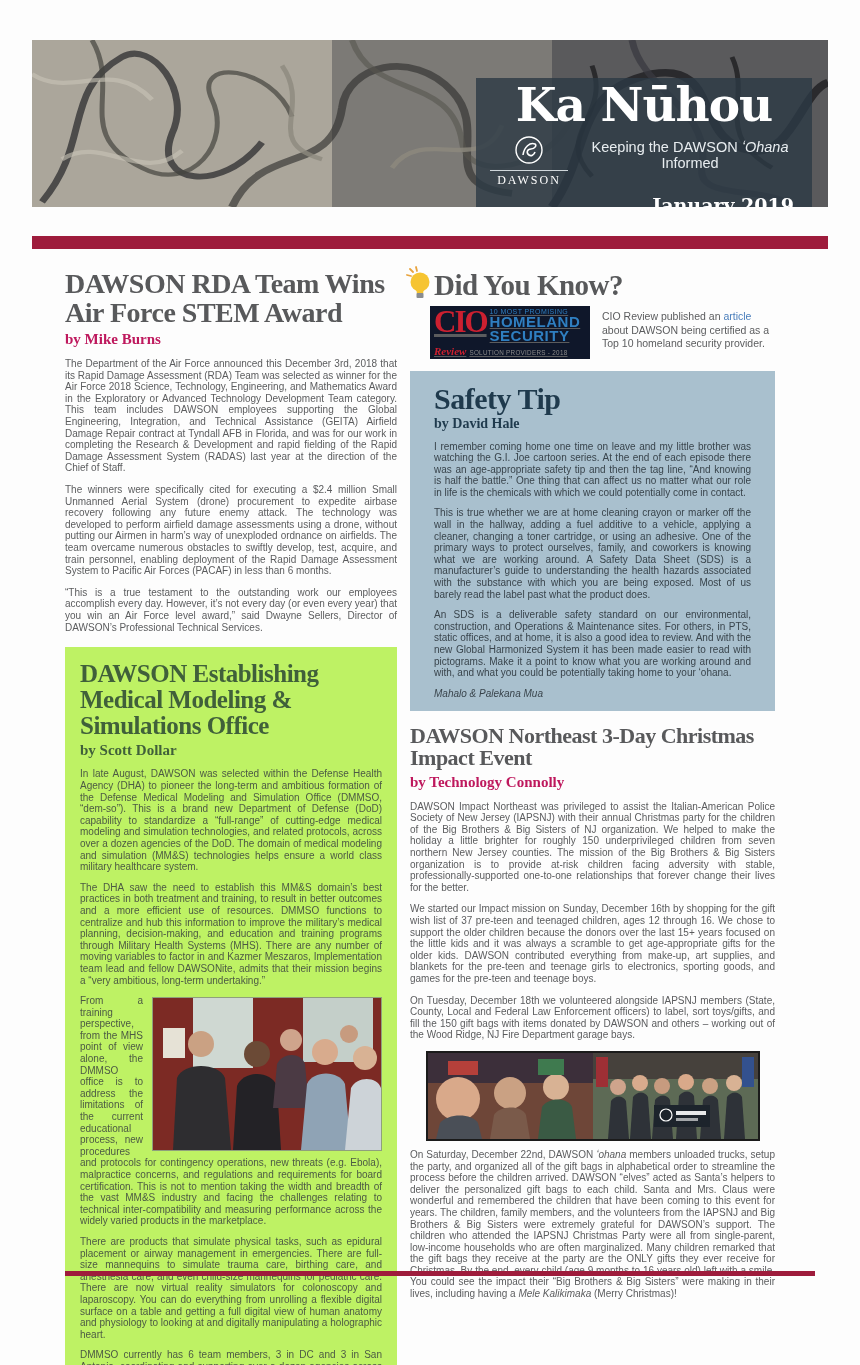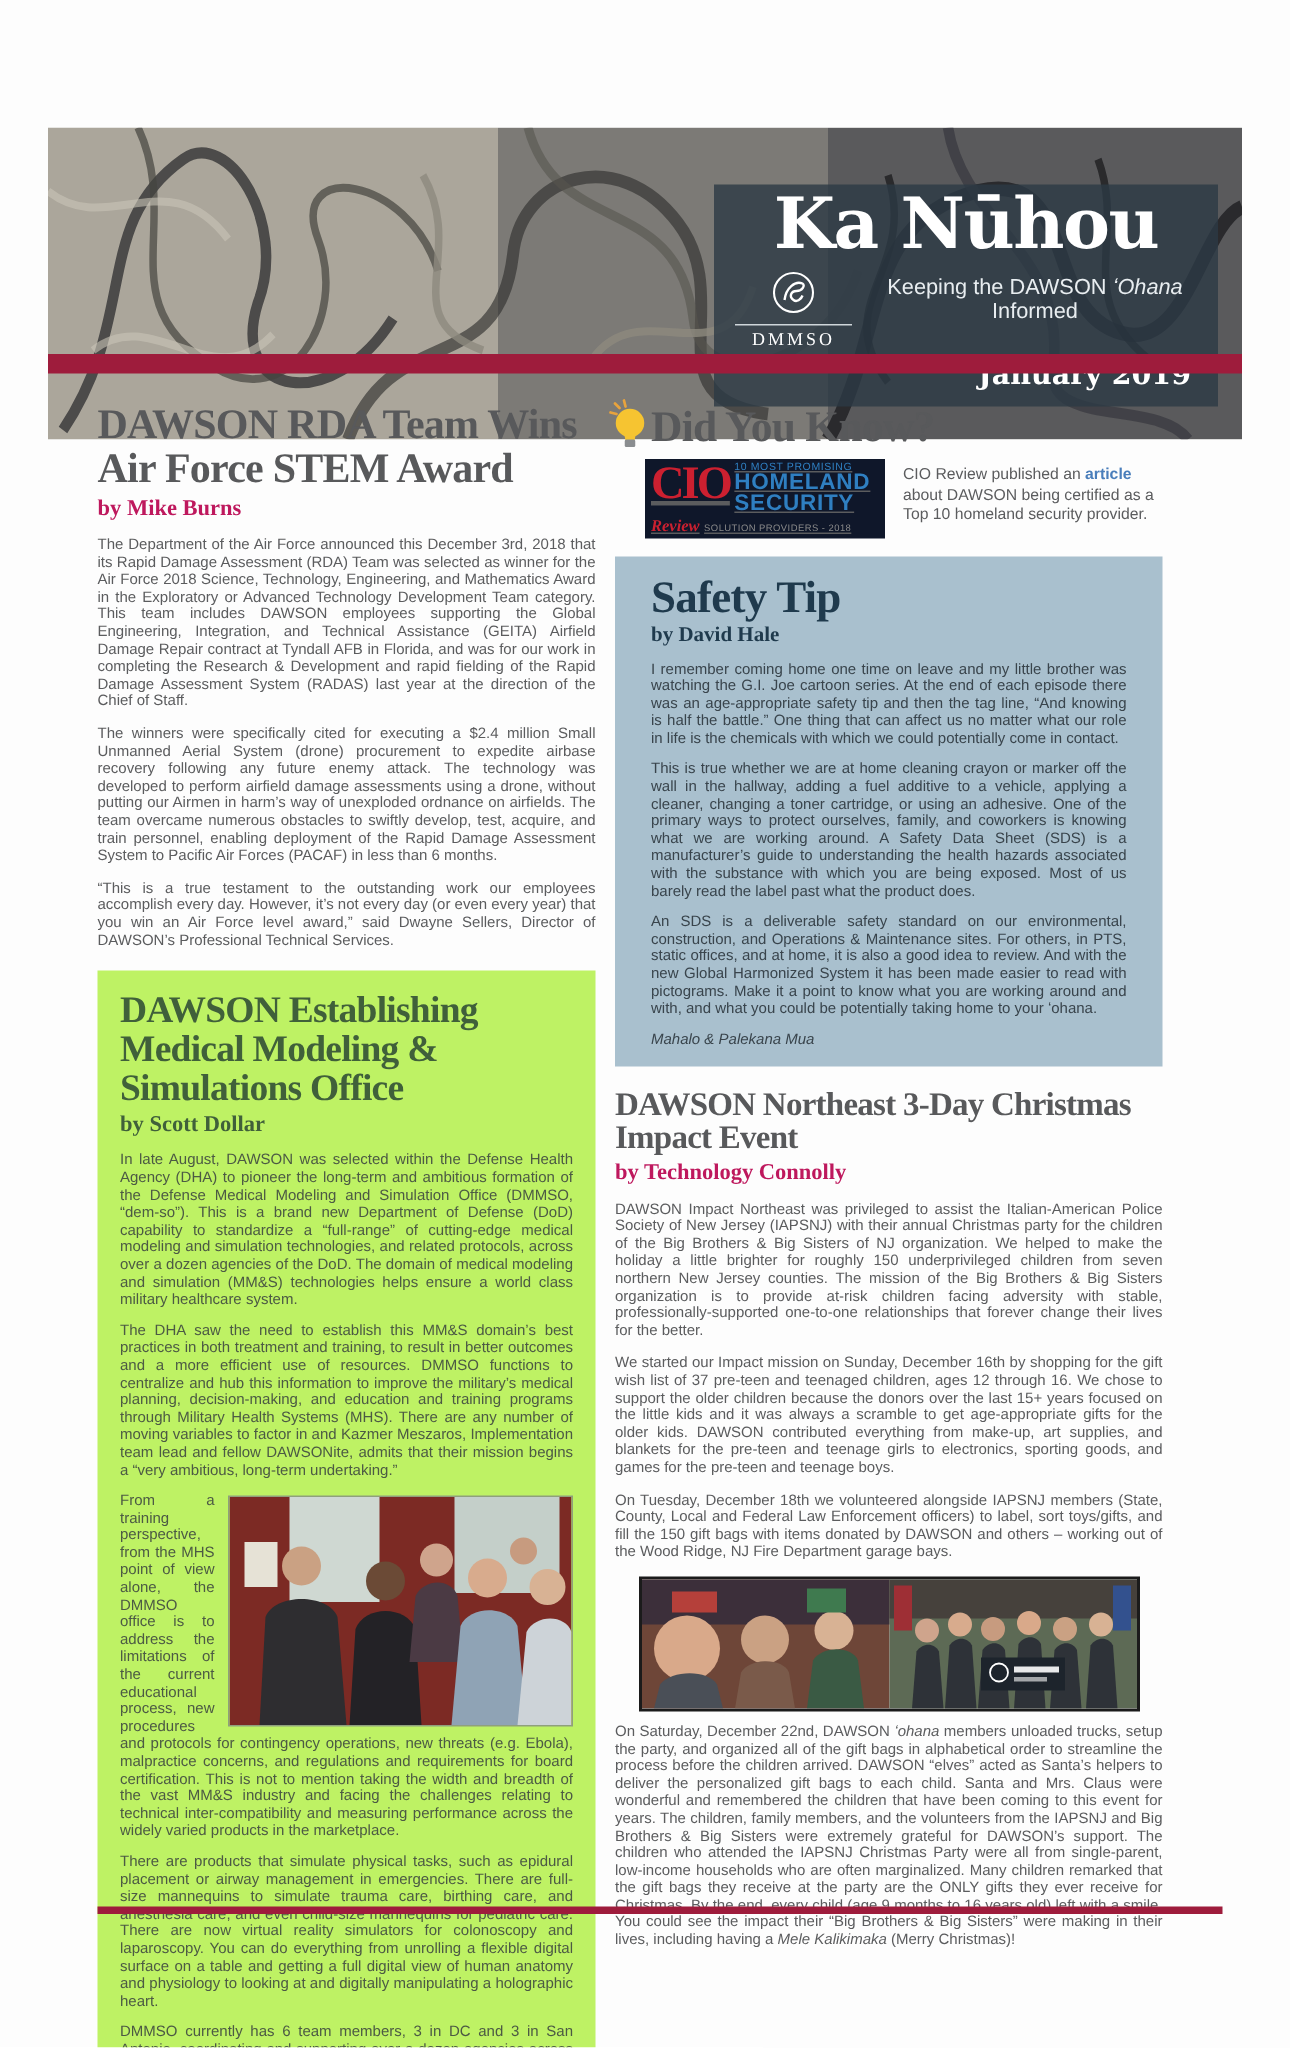--- a/index.html
+++ b/index.html
@@ -1,20 +1,20 @@
 <!DOCTYPE html>
 <html><head>
 <meta charset="utf-8">
 <style>
   html,body{margin:0;padding:0;background:#ffffff;}
   .page{position:relative;width:860px;height:1365px;background:#fdfdfd;overflow:hidden;
         font-family:"Liberation Sans",sans-serif;color:#5b5c5e;}
 
   
-  .masthead{position:absolute;left:32px;top:40px;width:796px;height:208px;overflow:hidden;margin-top:45px;}
+  .masthead{position:absolute;left:32px;top:40px;width:796px;height:167px;overflow:hidden;}
   .masthead svg.art{position:absolute;inset:0;width:100%;height:100%;}
   .mast-panel{position:absolute;right:16px;top:38px;width:336px;height:148px;
               background:rgba(44,57,69,0.80);color:#fff;}
   .mast-title{margin:2px 0 0;text-align:center;font-family:"DejaVu Serif",serif;
               font-weight:700;font-size:47px;line-height:1.05;letter-spacing:-1px;}
   .tag-row{display:flex;align-items:flex-start;margin-top:2px;}
   .logo-block{width:78px;text-align:center;margin-left:14px;margin-top:4px;}
   .logo-name{font-family:"Liberation Serif",serif;font-size:12px;letter-spacing:2px;
              border-top:1px solid #cfd6da;padding-top:2px;margin-top:1px;}
   .tagline{flex:1;text-align:center;font-size:14.5px;margin-top:8px;color:#e8edf0;}
@@ -56,21 +56,21 @@
             line-height:0.9;color:#cc2030;letter-spacing:-2px;}
   .cio-right{margin-left:3px;}
   .cio-promising{font-size:7px;color:#2f7fc1;letter-spacing:0.4px;white-space:nowrap;}
   .cio-big{font-family:"Liberation Sans",sans-serif;font-weight:700;font-size:15px;
            line-height:0.95;color:#2f7fc1;letter-spacing:0.5px;}
   .cio-bottom{display:flex;align-items:baseline;margin-top:1px;}
   .cio-review{font-family:"Liberation Serif",serif;font-weight:700;font-style:italic;
               font-size:11px;color:#cc2030;}
   .cio-sub{font-size:6.3px;color:#8a8a8a;margin-left:3px;letter-spacing:0.3px;white-space:nowrap;}
   .dyk-text{font-size:10.5px;line-height:1.3;margin-top:4px;}
-  .link{color:#4a7ebb;text-decoration:none;cursor:pointer;font-weight:bold;}
+  .link{color:#4a7ebb;text-decoration:none;cursor:pointer;}
 
   
   .safety-box{background:#a9c0ce;padding:13px 24px 10px;margin-bottom:14px;}
   .safety-box h2{font-family:"Liberation Serif",serif;font-weight:700;color:#1f3a4d;
                  font-size:30px;line-height:1;letter-spacing:-0.5px;margin:0 0 2px;}
   .safety-box .byline{color:#1f3a4d;font-size:14px;margin:0 0 9px;}
   .safety-box p.body{color:#39444c;margin-bottom:9px;}
   .signoff{font-size:10px;font-style:italic;color:#39444c;margin:2px 0 2px;}
 
   
@@ -102,21 +102,21 @@
     </svg>
 
     <div class="mast-panel">
       <h1 class="mast-title">Ka Nūhou</h1>
       <div class="tag-row">
         <div class="logo-block">
           <svg width="30" height="30" viewBox="0 0 30 30">
             <circle cx="15" cy="15" r="13" fill="none" stroke="#ffffff" stroke-width="1.4"></circle>
             <path d="M9,20 C10,12 16,7 21,9 C23,10 21,14 17,14 C13,14 12,18 15,20 C17,21.5 20,20 21,17" fill="none" stroke="#ffffff" stroke-width="1.6"></path>
           </svg>
-          <div class="logo-name">DMMSO</div>
+          <div class="logo-name">DAWSON</div>
         </div>
         <div class="tagline"><span>Keeping the DAWSON </span><span class="it">ʻOhana</span><span> Informed</span></div>
       </div>
       <div class="mast-date">January 2019</div>
     </div>
   </div>
   <div class="maroon-bar"></div>
 
   <div class="content">
 

